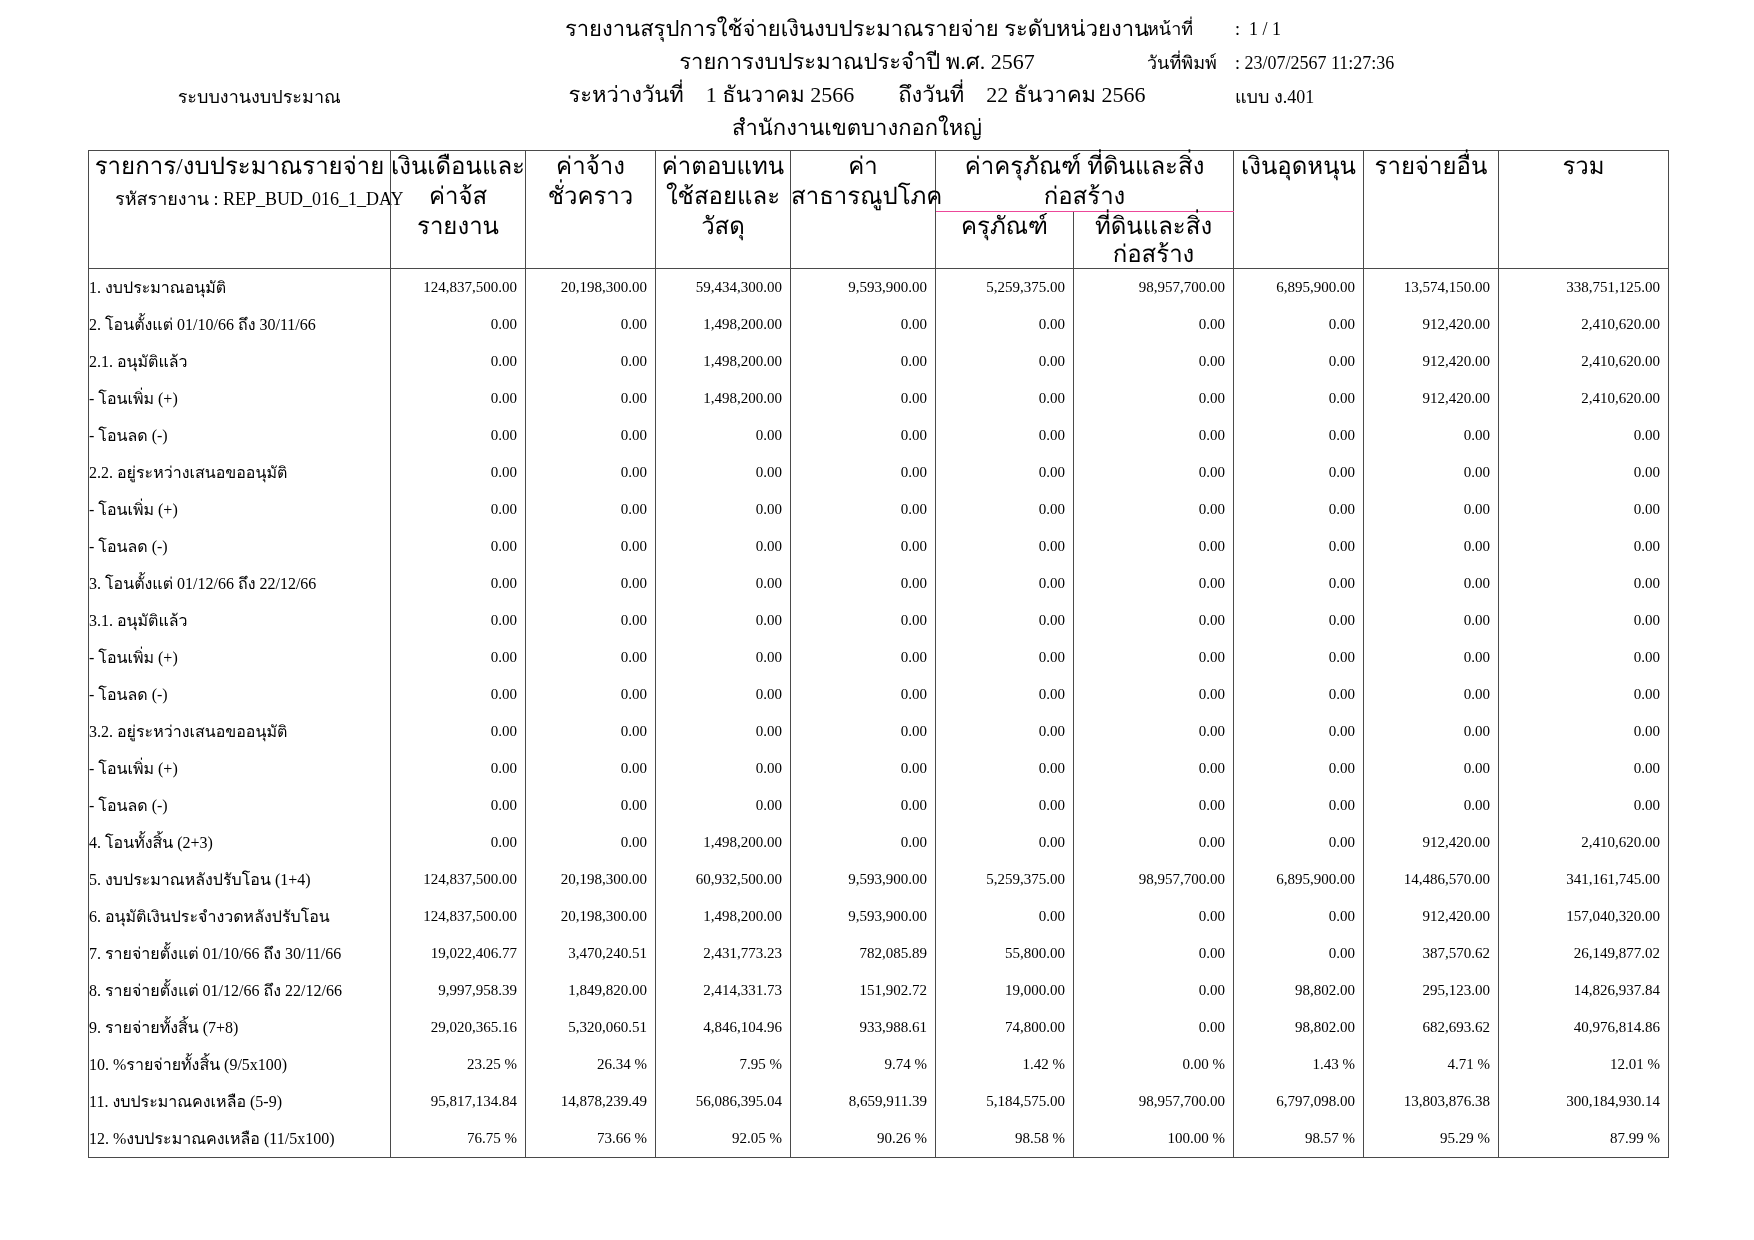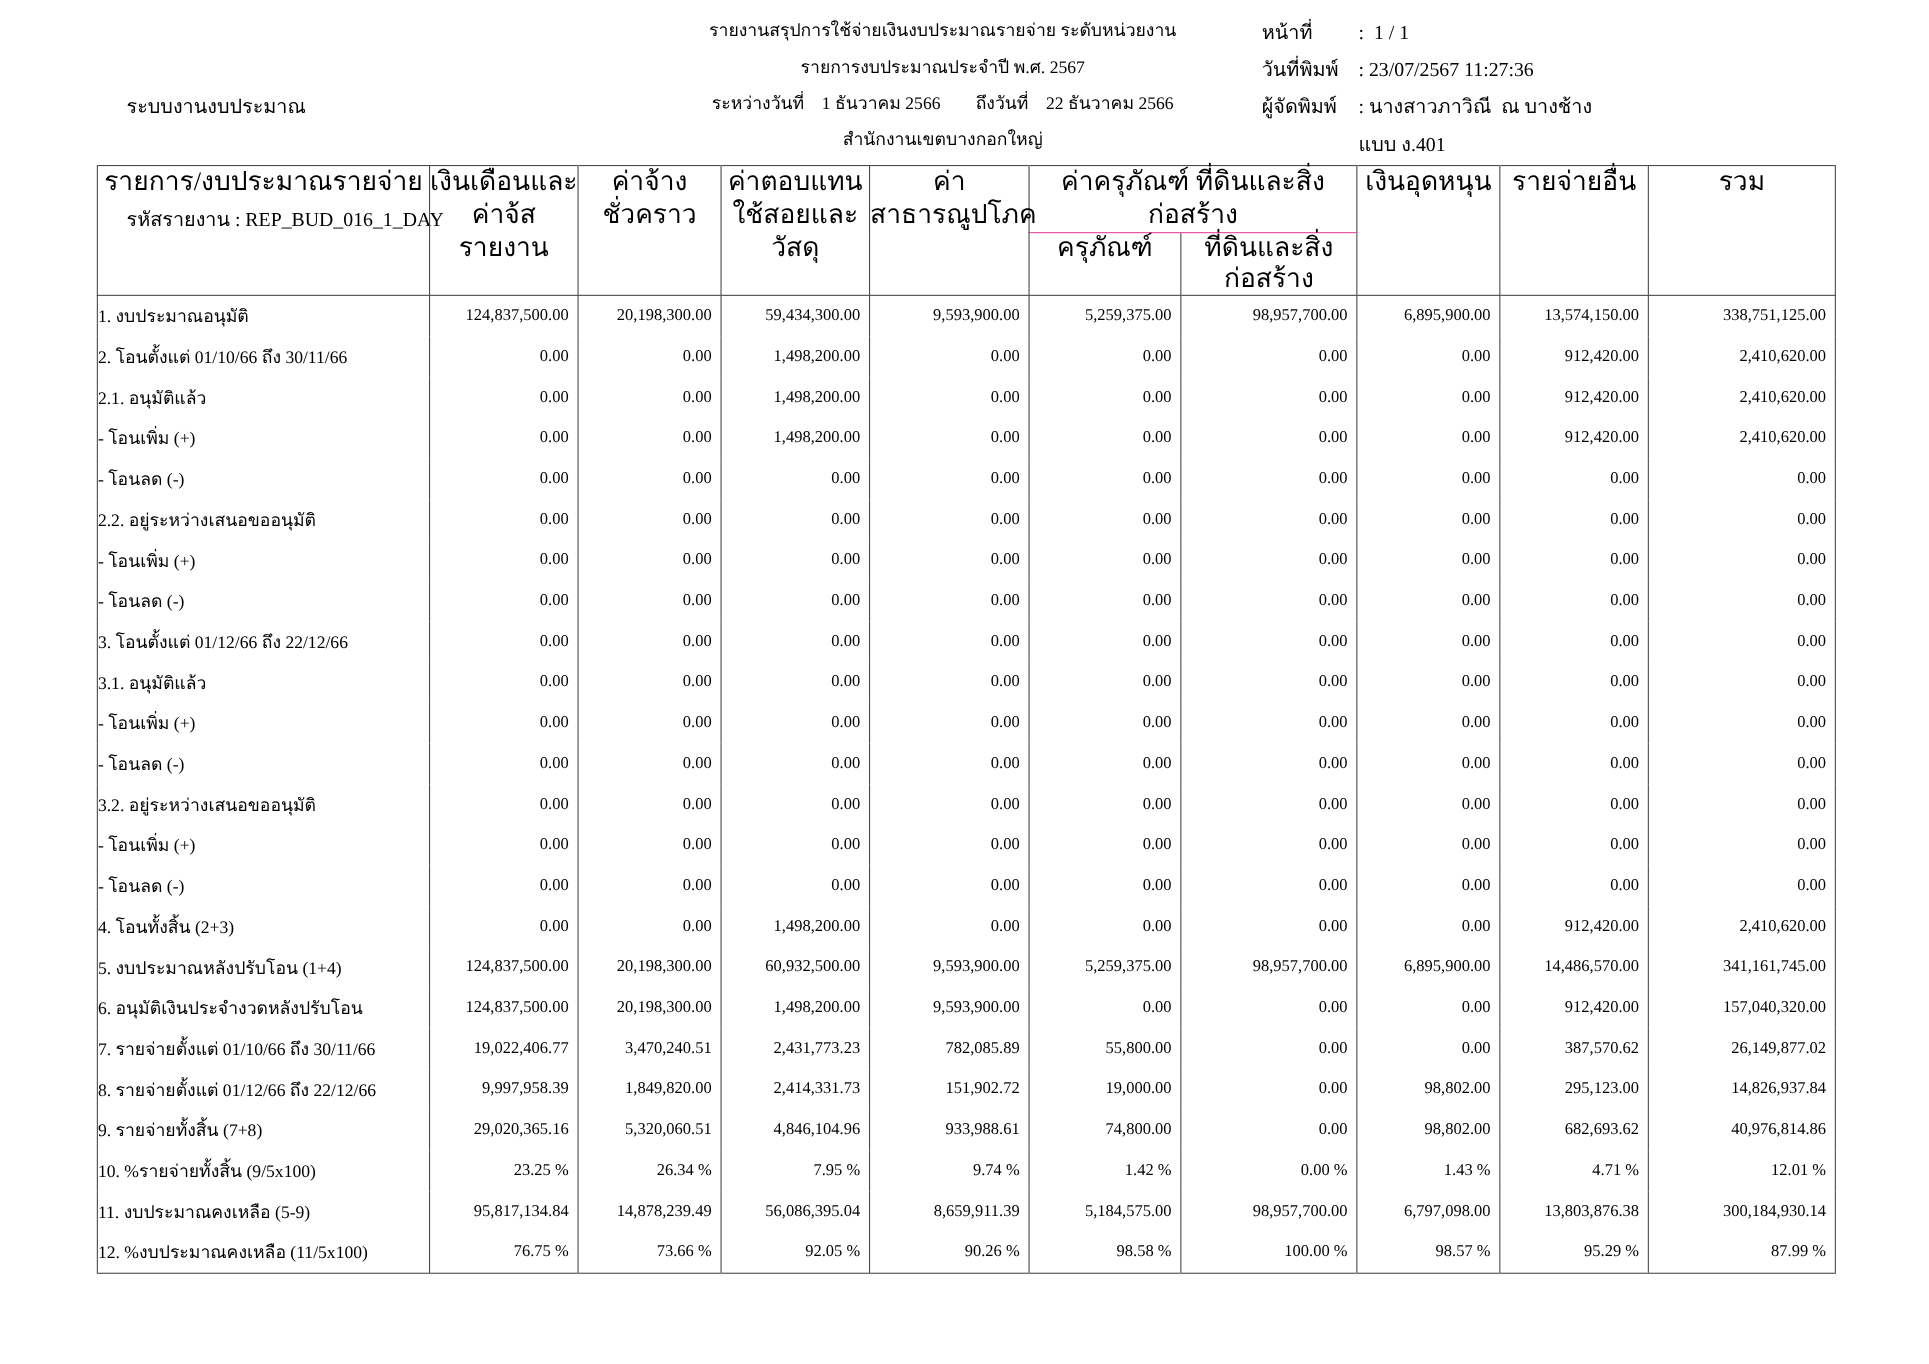--- a/index.html
+++ b/index.html
@@ -7,22 +7,22 @@
     width:1754px;height:1240px;
     background:#ffffff;
     font-family:"Liberation Serif", serif;
     color:#000;
     position:relative;
     overflow:hidden;
   }
   .page{position:absolute;inset:0;}
 
   
-  .hdr-left{position:absolute;left:115px;top:12px;font-size:18px;line-height:34px;white-space:pre;}
-  .hdr-center{position:absolute;left:427px;top:12px;width:860px;text-align:center;font-size:16px;line-height:33px;}
+  .hdr-left{position:absolute;left:115px;top:12px;font-size:18px;line-height:34px;white-space:pre;text-align:center;}
+  .hdr-center{position:absolute;left:427px;top:12px;width:860px;text-align:center;font-size:22px;line-height:33px;}
   .hdr-center .ws-pre{white-space:pre;}
   .hdr-right{position:absolute;left:1147px;top:12px;font-size:18px;line-height:34px;}
   .hr-row{display:flex;}
   .hr-label{width:88px;white-space:pre;}
   .hr-value{white-space:pre;}
 
   
   table.budget{
     position:absolute;left:88px;top:150px;
     width:1580px;
@@ -83,24 +83,20 @@
   </div>
 
   <div class="hdr-right">
     <div class="hr-row">
       <span class="hr-label">หน้าที่</span>
       <span class="hr-value">:  1 / 1</span>
     </div>
     <div class="hr-row">
       <span class="hr-label">วันที่พิมพ์</span>
       <span class="hr-value">: 23/07/2567 11:27:36</span>
-    </div>
-    <div class="hr-row">
-      <span class="hr-label">ผู้จัดพิมพ์</span>
-      <span class="hr-value">: นางสาวภาวิณี  ณ บางช้าง</span>
     </div>
     <div class="hr-row">
       <span class="hr-label"></span>
       <span class="hr-value">แบบ ง.401</span>
     </div>
   </div>
 
   <table class="budget">
     <colgroup>
       <col class="c1">

